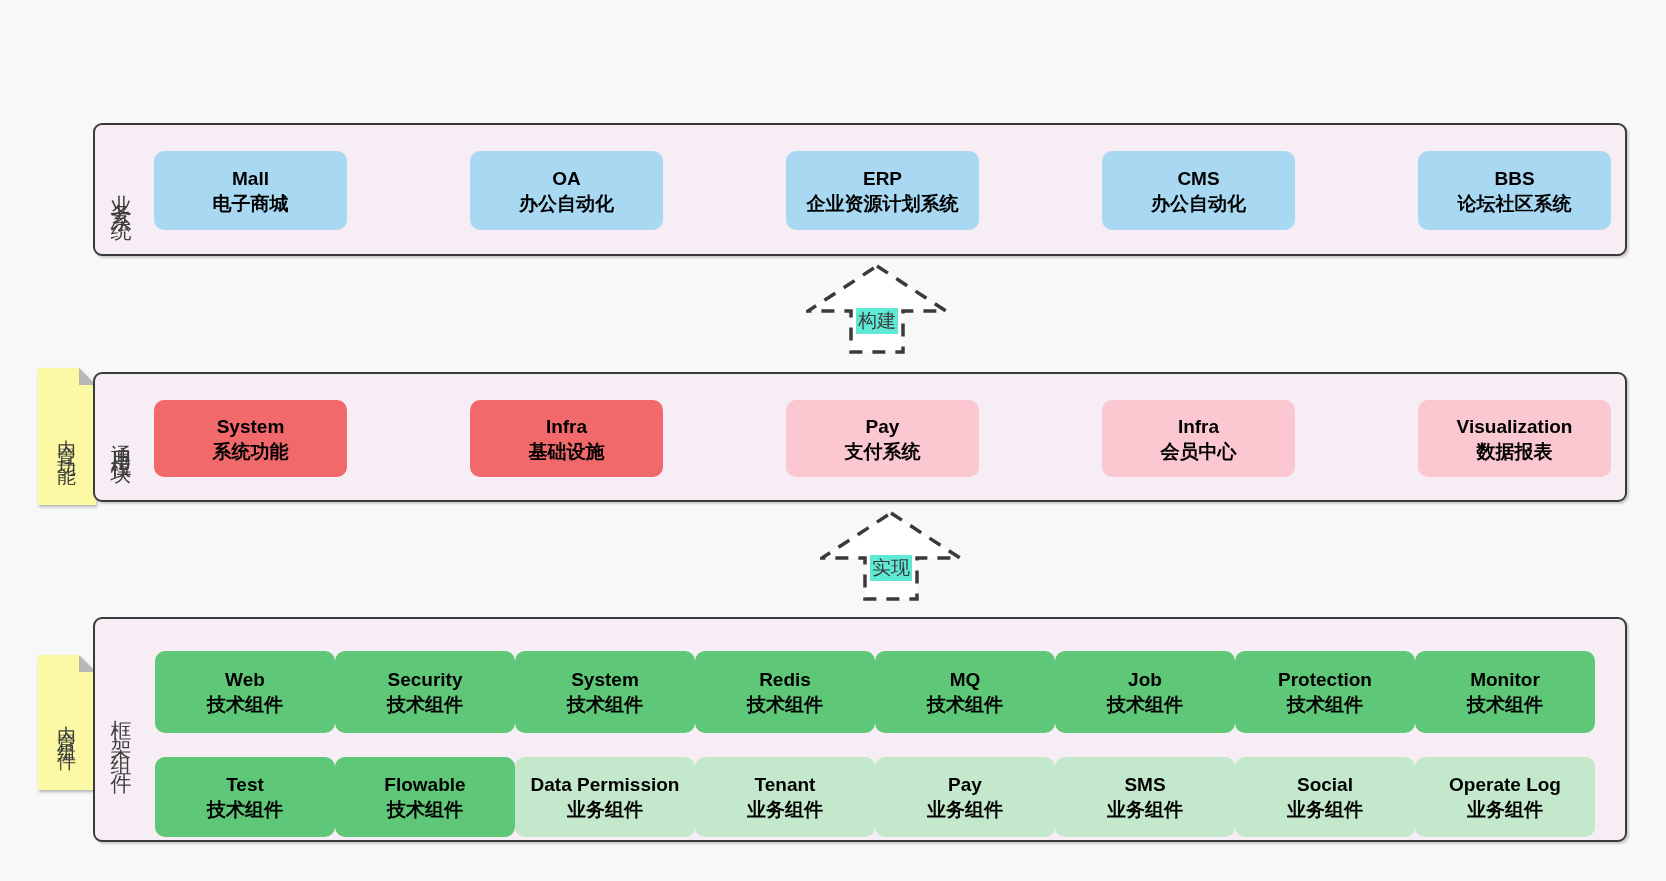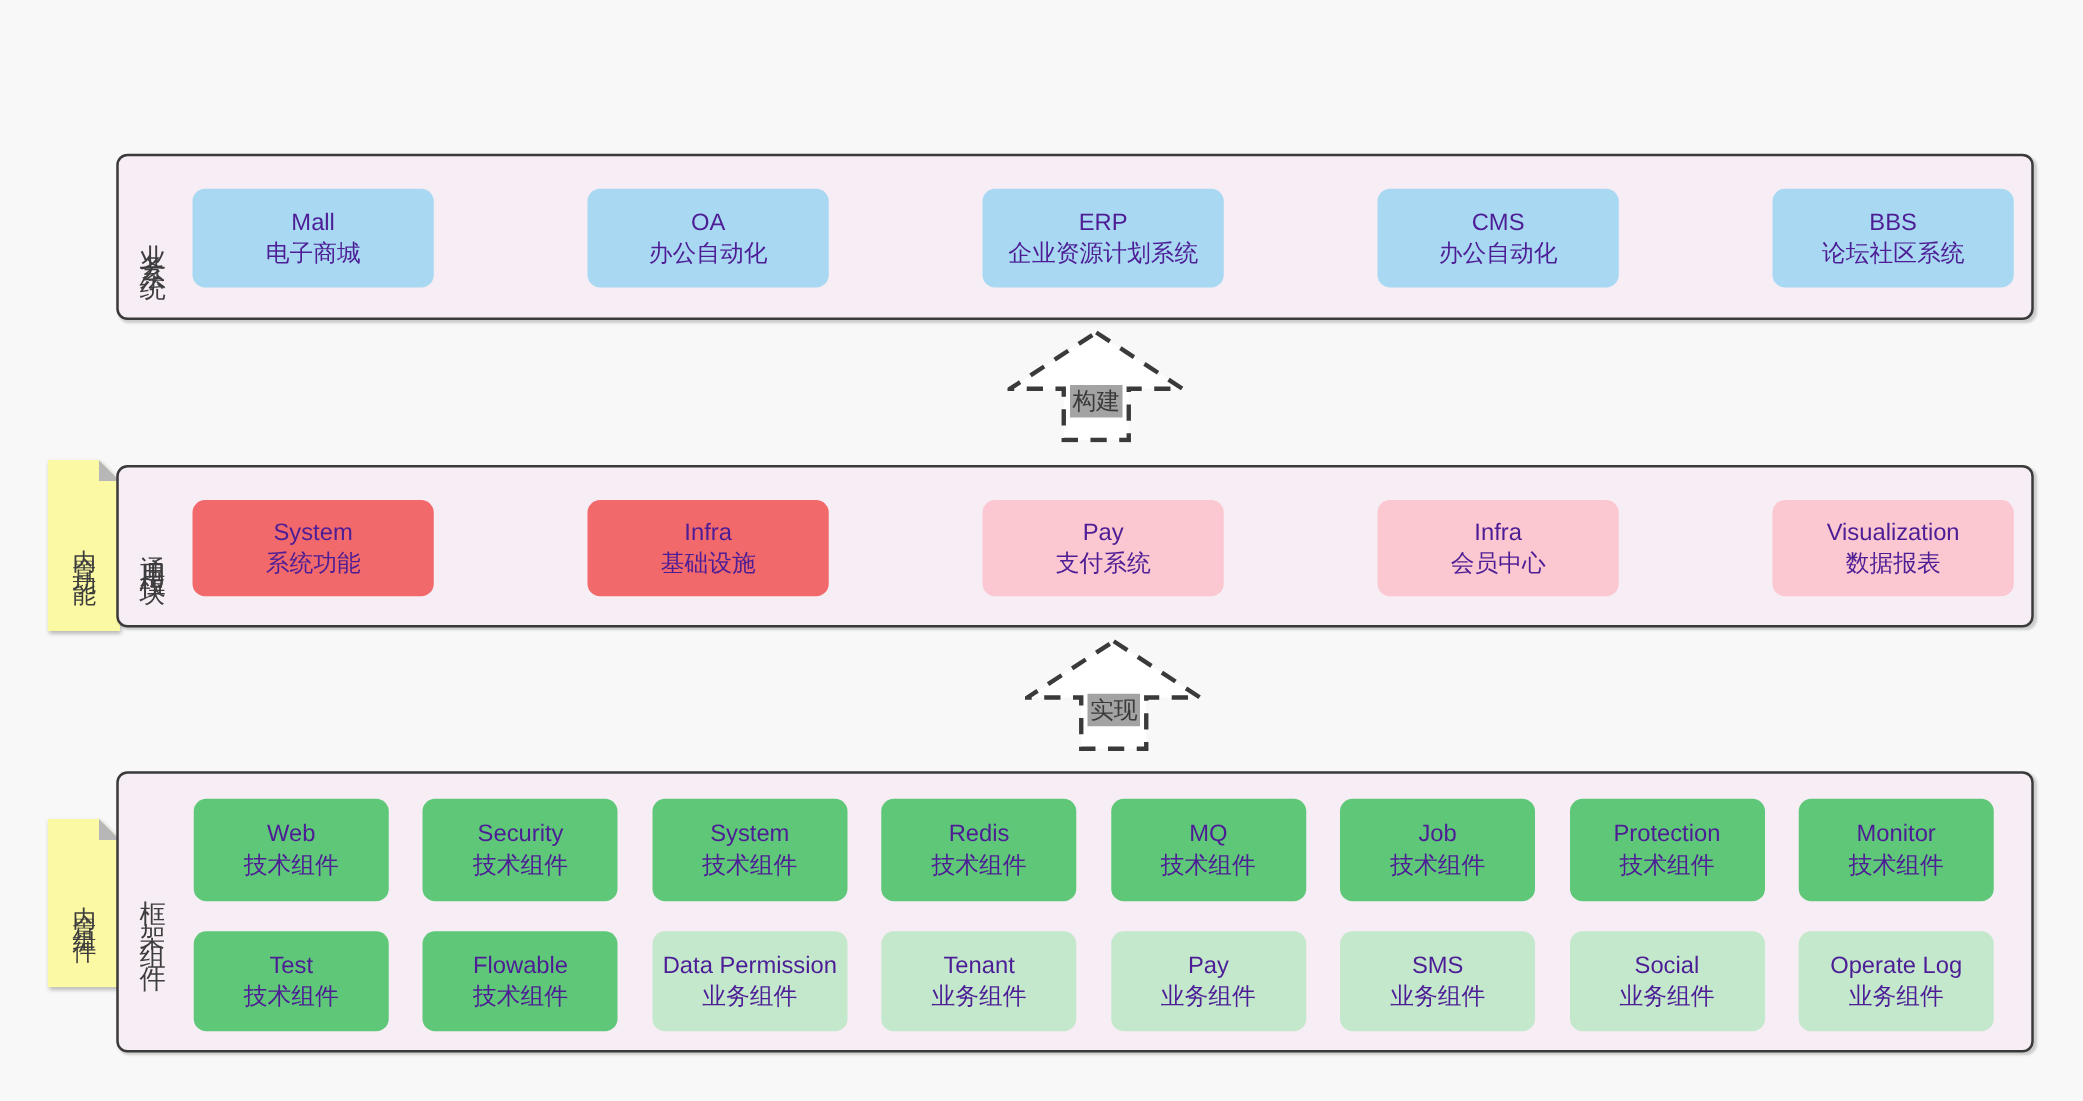--- a/index.html
+++ b/index.html
@@ -48,26 +48,26 @@
   #band-components .row.r1 { top:20px; }
   #band-components .row.r2 { top:126px; }
 
   
   .node {
     border-radius:10px;
     display:flex; flex-direction:column;
     justify-content:center; align-items:center;
     text-align:center;
     font-size:19px; line-height:25px;
-    color:#4c1d95;
-    padding:2px 6px; box-sizing:border-box;
+    color:#000000;
+    padding:2px 6px; box-sizing:border-box;font-weight:bold;
   }
   .node.wide   { width:193px; height:79px; }
   #band-modules .node.wide { height:77px; }
-  .node.narrow { width:156px; height:82px; }
+  .node.narrow { width:180px; height:82px;margin-top:12px; }
   .row.r2 .node.narrow { height:80px; }
 
   .blue       { background:#a9d9f2; }
   .red        { background:#f2696b; }
   .pink       { background:#fbc7d0; }
   .green      { background:#5fc878; }
   .lightgreen { background:#c3e8cc; }
 
   
   .sticky {
@@ -97,21 +97,21 @@
 
   
   .arrow { position:absolute; width:142px; height:90px; z-index:2; }
   #arrow-build     { left:806px; top:264px; }
   #arrow-implement { left:820px; top:511px; }
   .arrow svg { display:block; width:142px; height:90px; }
   .arrow-label {
     position:absolute; left:50%; top:44px;
     transform:translateX(-50%);
     font-size:19px; color:#3a3a3a;
-    background:#a3a3a3; padding:0 2px;
+    background:#5eead4; padding:0 2px;
     white-space:nowrap;
   }
 </style>
 </head>
 <body>
 
 <div class="sticky" id="sticky-modules">
   <div class="sticky-paper"></div>
   <div class="sticky-fold"></div>
   <div class="sticky-label">内置功能</div>

